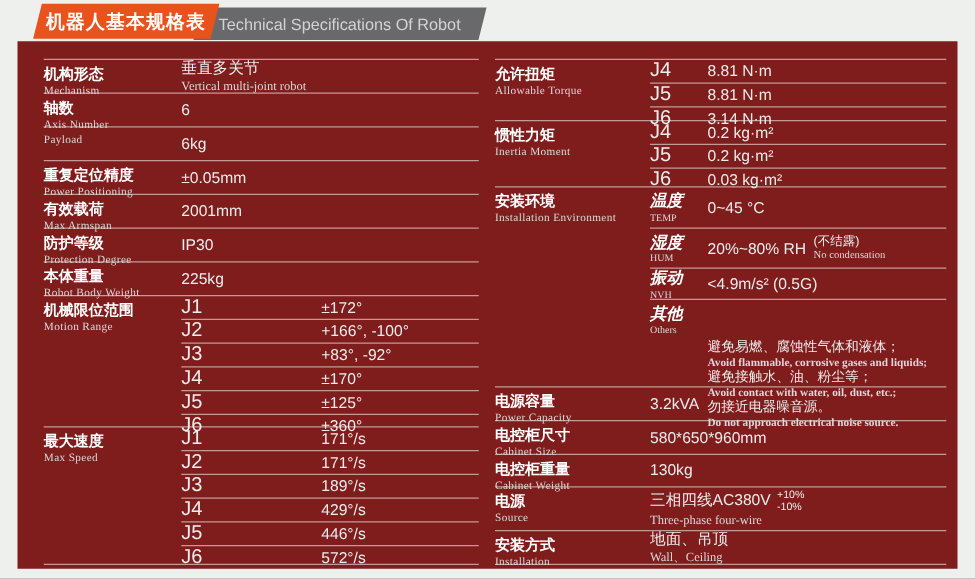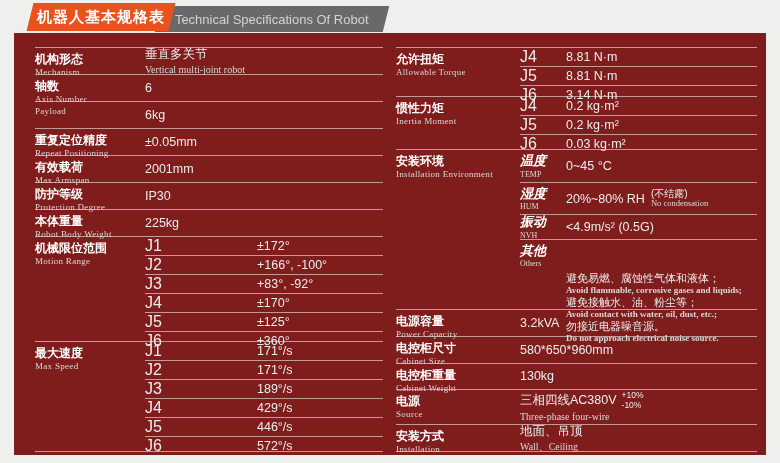--- a/index.html
+++ b/index.html
@@ -104,21 +104,21 @@
           <div class="en">Payload</div>
         </div>
         <div class="value">
           <div>6kg</div>
         </div>
       </div>
 
       <div class="row" style="height:27px">
         <div class="label">
           <div class="zh">重复定位精度</div>
-          <div class="en">Repeat Positioning</div>
+          <div class="en">Power Positioning</div>
         </div>
         <div class="value">
           <div>±0.05mm</div>
         </div>
       </div>
 
       <div class="row" style="height:27px">
         <div class="label">
           <div class="zh">有效载荷</div>
           <div class="en">Max Armspan</div>

